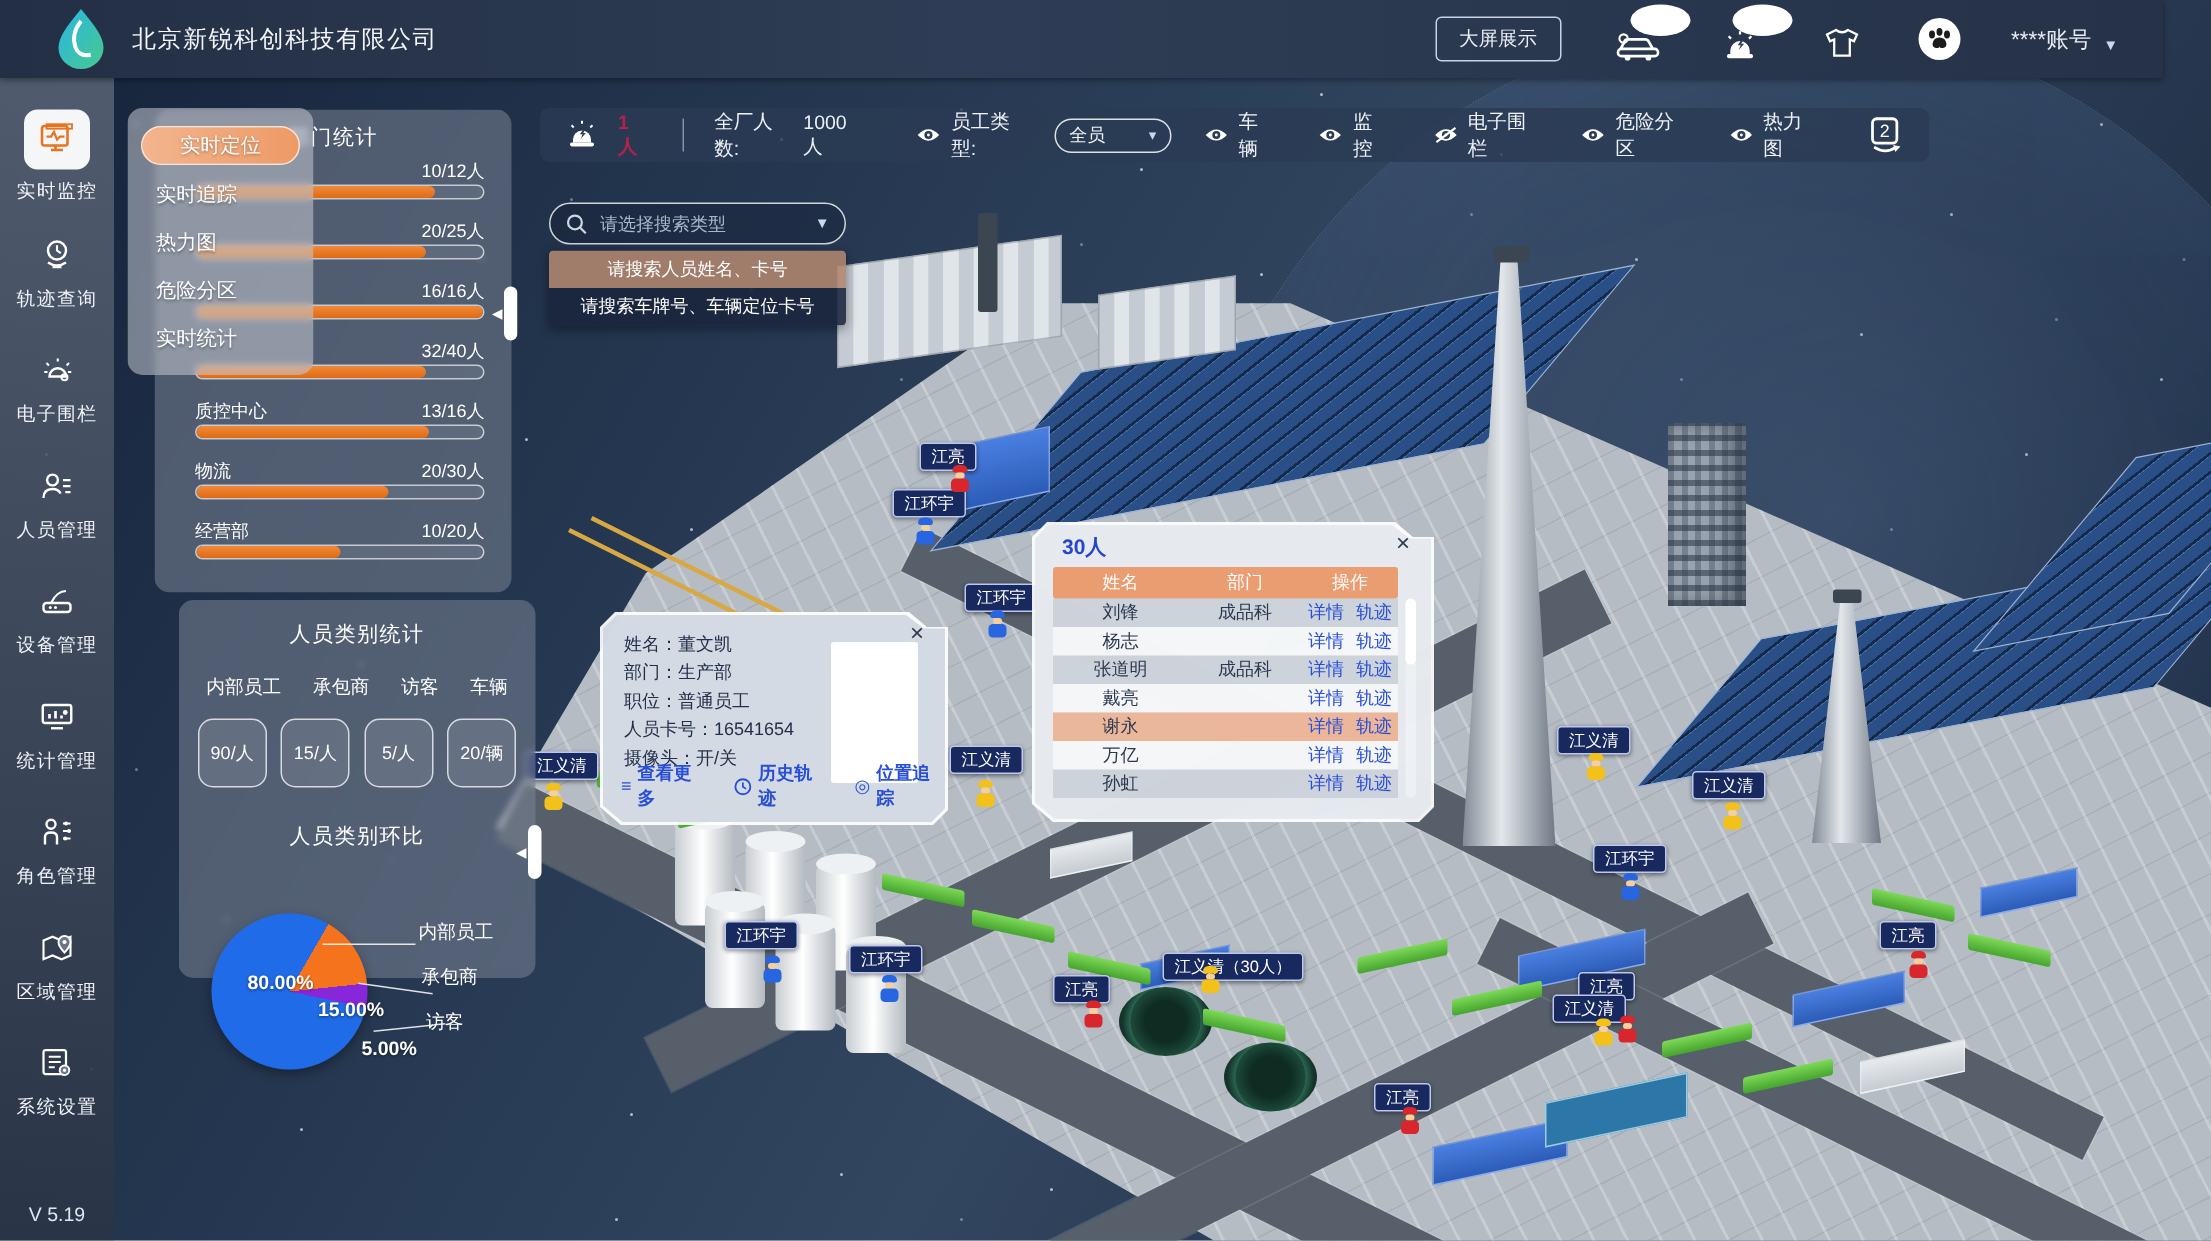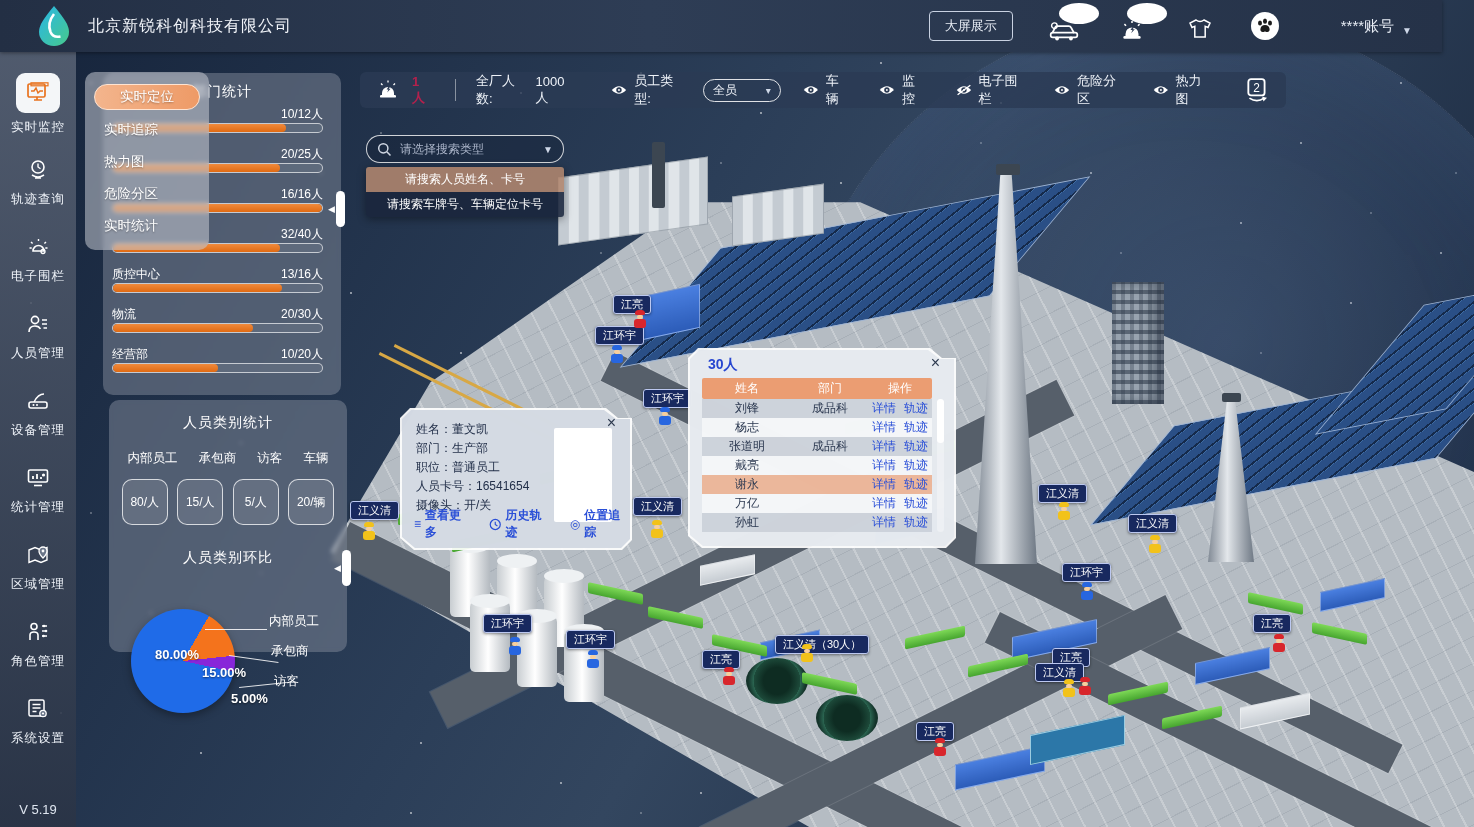--- a/index.html
+++ b/index.html
@@ -13,21 +13,21 @@
   #header { position:absolute; top:0; left:0; width:1442px; height:52px;
     background:linear-gradient(90deg,#232f44,#2e3d55 45%,#253248);
     display:flex; align-items:center; z-index:20; box-shadow:0 1px 4px rgba(0,0,0,.4);}
   #logo { margin-left:36px; width:36px; height:42px; }
   #company-title { margin-left:16px; font-size:16px; letter-spacing:1px; color:#f2f5fa; }
   #header-right { margin-left:auto; display:flex; align-items:center; gap:34px; margin-right:30px; }
   .hbtn { border:1px solid #c9d2e2; border-radius:4px; padding:5px 15px; font-size:13px; color:#e8edf5; background:transparent; cursor:pointer; }
   .hicon { position:relative; width:34px; height:30px; display:flex; align-items:flex-end; justify-content:center; }
   .bubble { position:absolute; top:-8px; right:-18px; width:40px; height:21px; background:#fff; border-radius:50%; }
   .paw-circle { width:28px; height:28px; border-radius:50%; background:#fff; display:flex; align-items:center; justify-content:center; }
-  #account { font-size:15px; color:#e8edf5; display:flex; align-items:flex-end; gap:8px;margin-left:28px; }
+  #account { font-size:15px; color:#e8edf5; display:flex; align-items:flex-end; gap:8px; }
   .caret { font-size:10px; color:#cfd8e8; }
 
   
   #sidebar { position:absolute; top:52px; left:0; width:76px; height:775px;
     background:linear-gradient(180deg,rgba(90,100,118,.85),rgba(42,52,70,.92));
     z-index:15; display:flex; flex-direction:column; align-items:center; padding-top:14px; }
   .nav-item { width:76px; height:77px; display:flex; flex-direction:column; align-items:center; justify-content:center; gap:6px; cursor:pointer; }
   .nav-icon { width:30px; height:30px; display:flex; align-items:center; justify-content:center; }
   .nav-icon.active-bg { width:44px; height:40px; background:#f4f6f8; border-radius:9px; }
   .nav-label { font-size:12.5px; color:#eef2f8; letter-spacing:1px; }
@@ -109,29 +109,29 @@
   #search-options { position:absolute; left:366px; top:167px; width:198px; z-index:11;
     border-radius:3px; overflow:hidden; box-shadow:0 2px 8px rgba(0,0,0,.4); }
   .s-opt { height:25px; display:flex; align-items:center; justify-content:center; font-size:12px; color:#fff; cursor:pointer;}
   .s-opt.hi { background:rgba(178,134,110,.88); }
   .s-opt.dark { background:rgba(26,37,60,.88); }
 
   
   .glass { background:rgba(122,132,148,.55); border-radius:10px; backdrop-filter:blur(2px); }
   #dept-panel { position:absolute; left:103px; top:73px; width:238px; height:322px; z-index:6; padding-top:10px;}
   .panel-title { text-align:center; font-size:14px; color:#fff; letter-spacing:1px; }
-  .dept-row { position:relative; margin:5px 18px 0 9px; height:35px; }
+  .dept-row { position:relative; margin:5px 18px 0 27px; height:35px; }
   .dept-line { display:flex; justify-content:space-between; font-size:12px; color:#fff; height:17px; }
   .bar-track { height:10px; border:1px solid rgba(255,255,255,.65); border-radius:6px; overflow:hidden; background:rgba(255,255,255,.08);}
   .bar-fill { height:100%; background:linear-gradient(#f08a3c,#e06a12); border-radius:6px; }
   .collapse-handle { position:absolute; right:-4px; display:flex; align-items:center; gap:1px; }
   .collapse-handle .tri { color:#fff; font-size:9px; }
   .collapse-handle .grip { width:9px; height:36px; background:#fff; border-radius:5px; }
 
-  #category-panel { position:absolute; left:109px; top:400px; width:238px; height:252px; z-index:6; padding-top:14px;}
+  #category-panel { position:absolute; left:119px; top:400px; width:238px; height:252px; z-index:6; padding-top:14px;}
   .cat-labels { display:flex; justify-content:space-around; margin:18px 8px 0 8px; font-size:12.5px; color:#fff;}
   .cat-boxes { display:flex; justify-content:space-around; margin:12px 8px 0 8px; }
   .cat-box { width:46px; height:46px; border:1px solid rgba(255,255,255,.75); border-radius:10px;
     background:rgba(255,255,255,.10); display:flex; align-items:center; justify-content:center;
     font-size:12px; color:#fff; cursor:pointer;}
   #pie-title { margin-top:24px; }
   #pie-wrap { position:relative; height:180px; }
   #category-pie { position:absolute; left:22px; top:42px; width:104px; height:104px; border-radius:50%;
     box-shadow:0 3px 8px rgba(0,0,0,.35); }
   .pie-val { position:absolute; font-size:13px; font-weight:bold; color:#fff; text-shadow:0 1px 2px rgba(0,0,0,.5);}
@@ -446,39 +446,39 @@
           <path d="M7 13 v-3 M11 13 v-5 M15 13 v-2" stroke="#fff" stroke-width="1.8"></path>
           <circle cx="17.5" cy="9" r="1.6" fill="#fff"></circle>
           <path d="M8 19.5 h8" stroke="#fff" stroke-width="1.6"></path>
         </svg>
     </div>
     <div class="nav-label">统计管理</div>
   </div>
   <div class="nav-item">
     <div class="nav-icon">
       <svg width="24" height="24" viewBox="0 0 24 24">
-          <path d="M3 7 l6-2.5 6 2.5 6-2.5 V17 l-6 2.5 -6-2.5 -6 2.5z" fill="none" stroke="#fff" stroke-width="1.4"></path>
-          <path d="M17 4 a4 4 0 0 1 4 4 q0 3-4 7 q-4-4-4-7 a4 4 0 0 1 4-4z" fill="#6b7689" stroke="#fff" stroke-width="1.3"></path>
-          <circle cx="17" cy="8" r="1.4" fill="#fff"></circle>
-        </svg>
-    </div>
-    <div class="nav-label">区域管理</div>
-  </div>
-  <div class="nav-item">
-    <div class="nav-icon">
-      <svg width="24" height="24" viewBox="0 0 24 24">
           <circle cx="8" cy="6.5" r="3" fill="none" stroke="#fff" stroke-width="1.6"></circle>
           <path d="M4 20 v-5 q0-3 4-3 q4 0 4 3 v5" fill="none" stroke="#fff" stroke-width="1.6"></path>
           <path d="M16 6 h5 M16 11 h5 M16 16 h5" stroke="#fff" stroke-width="1.4"></path>
           <circle cx="18" cy="6" r="1.3" fill="#fff"></circle>
           <circle cx="20" cy="11" r="1.3" fill="#fff"></circle>
           <circle cx="17.5" cy="16" r="1.3" fill="#fff"></circle>
         </svg>
     </div>
     <div class="nav-label">角色管理</div>
+  </div>
+  <div class="nav-item">
+    <div class="nav-icon">
+      <svg width="24" height="24" viewBox="0 0 24 24">
+          <path d="M3 7 l6-2.5 6 2.5 6-2.5 V17 l-6 2.5 -6-2.5 -6 2.5z" fill="none" stroke="#fff" stroke-width="1.4"></path>
+          <path d="M17 4 a4 4 0 0 1 4 4 q0 3-4 7 q-4-4-4-7 a4 4 0 0 1 4-4z" fill="#6b7689" stroke="#fff" stroke-width="1.3"></path>
+          <circle cx="17" cy="8" r="1.4" fill="#fff"></circle>
+        </svg>
+    </div>
+    <div class="nav-label">区域管理</div>
   </div>
   <div class="nav-item">
     <div class="nav-icon">
       <svg width="24" height="24" viewBox="0 0 24 24">
           <rect x="3" y="3" width="15" height="16" rx="1.5" fill="none" stroke="#fff" stroke-width="1.5"></rect>
           <path d="M6.5 7.5 h8 M6.5 11 h8 M6.5 14.5 h4" stroke="#fff" stroke-width="1.4"></path>
           <circle cx="17" cy="16.5" r="3.2" fill="#6b7689" stroke="#fff" stroke-width="1.3"></circle>
           <circle cx="17" cy="16.5" r="1.1" fill="#fff"></circle>
         </svg>
     </div>
@@ -649,21 +649,21 @@
 
 <div id="category-panel" class="glass">
   <div class="panel-title">人员类别统计</div>
   <div class="cat-labels">
     <span>内部员工</span>
     <span>承包商</span>
     <span>访客</span>
     <span>车辆</span>
   </div>
   <div class="cat-boxes">
-    <div class="cat-box">80/人</div>
+    <div class="cat-box">90/人</div>
     <div class="cat-box">15/人</div>
     <div class="cat-box">5/人</div>
     <div class="cat-box">20/辆</div>
   </div>
   <div class="panel-title" id="pie-title">人员类别环比</div>
   <div id="pie-wrap">
     <div id="category-pie" style="background: conic-gradient(from 30deg, rgb(244, 115, 28) 0deg, rgb(244, 115, 28) 54deg, rgb(136, 38, 217) 54deg, rgb(136, 38, 217) 72deg, rgb(31, 107, 232) 72deg, rgb(31, 107, 232) 360deg);"></div>
     <div class="pie-val" style="left:46px;top:80px">80.00%</div>
     <div class="pie-val" style="left:93px;top:98px">15.00%</div>
     <div class="pie-val" style="left:122px;top:124px">5.00%</div>

